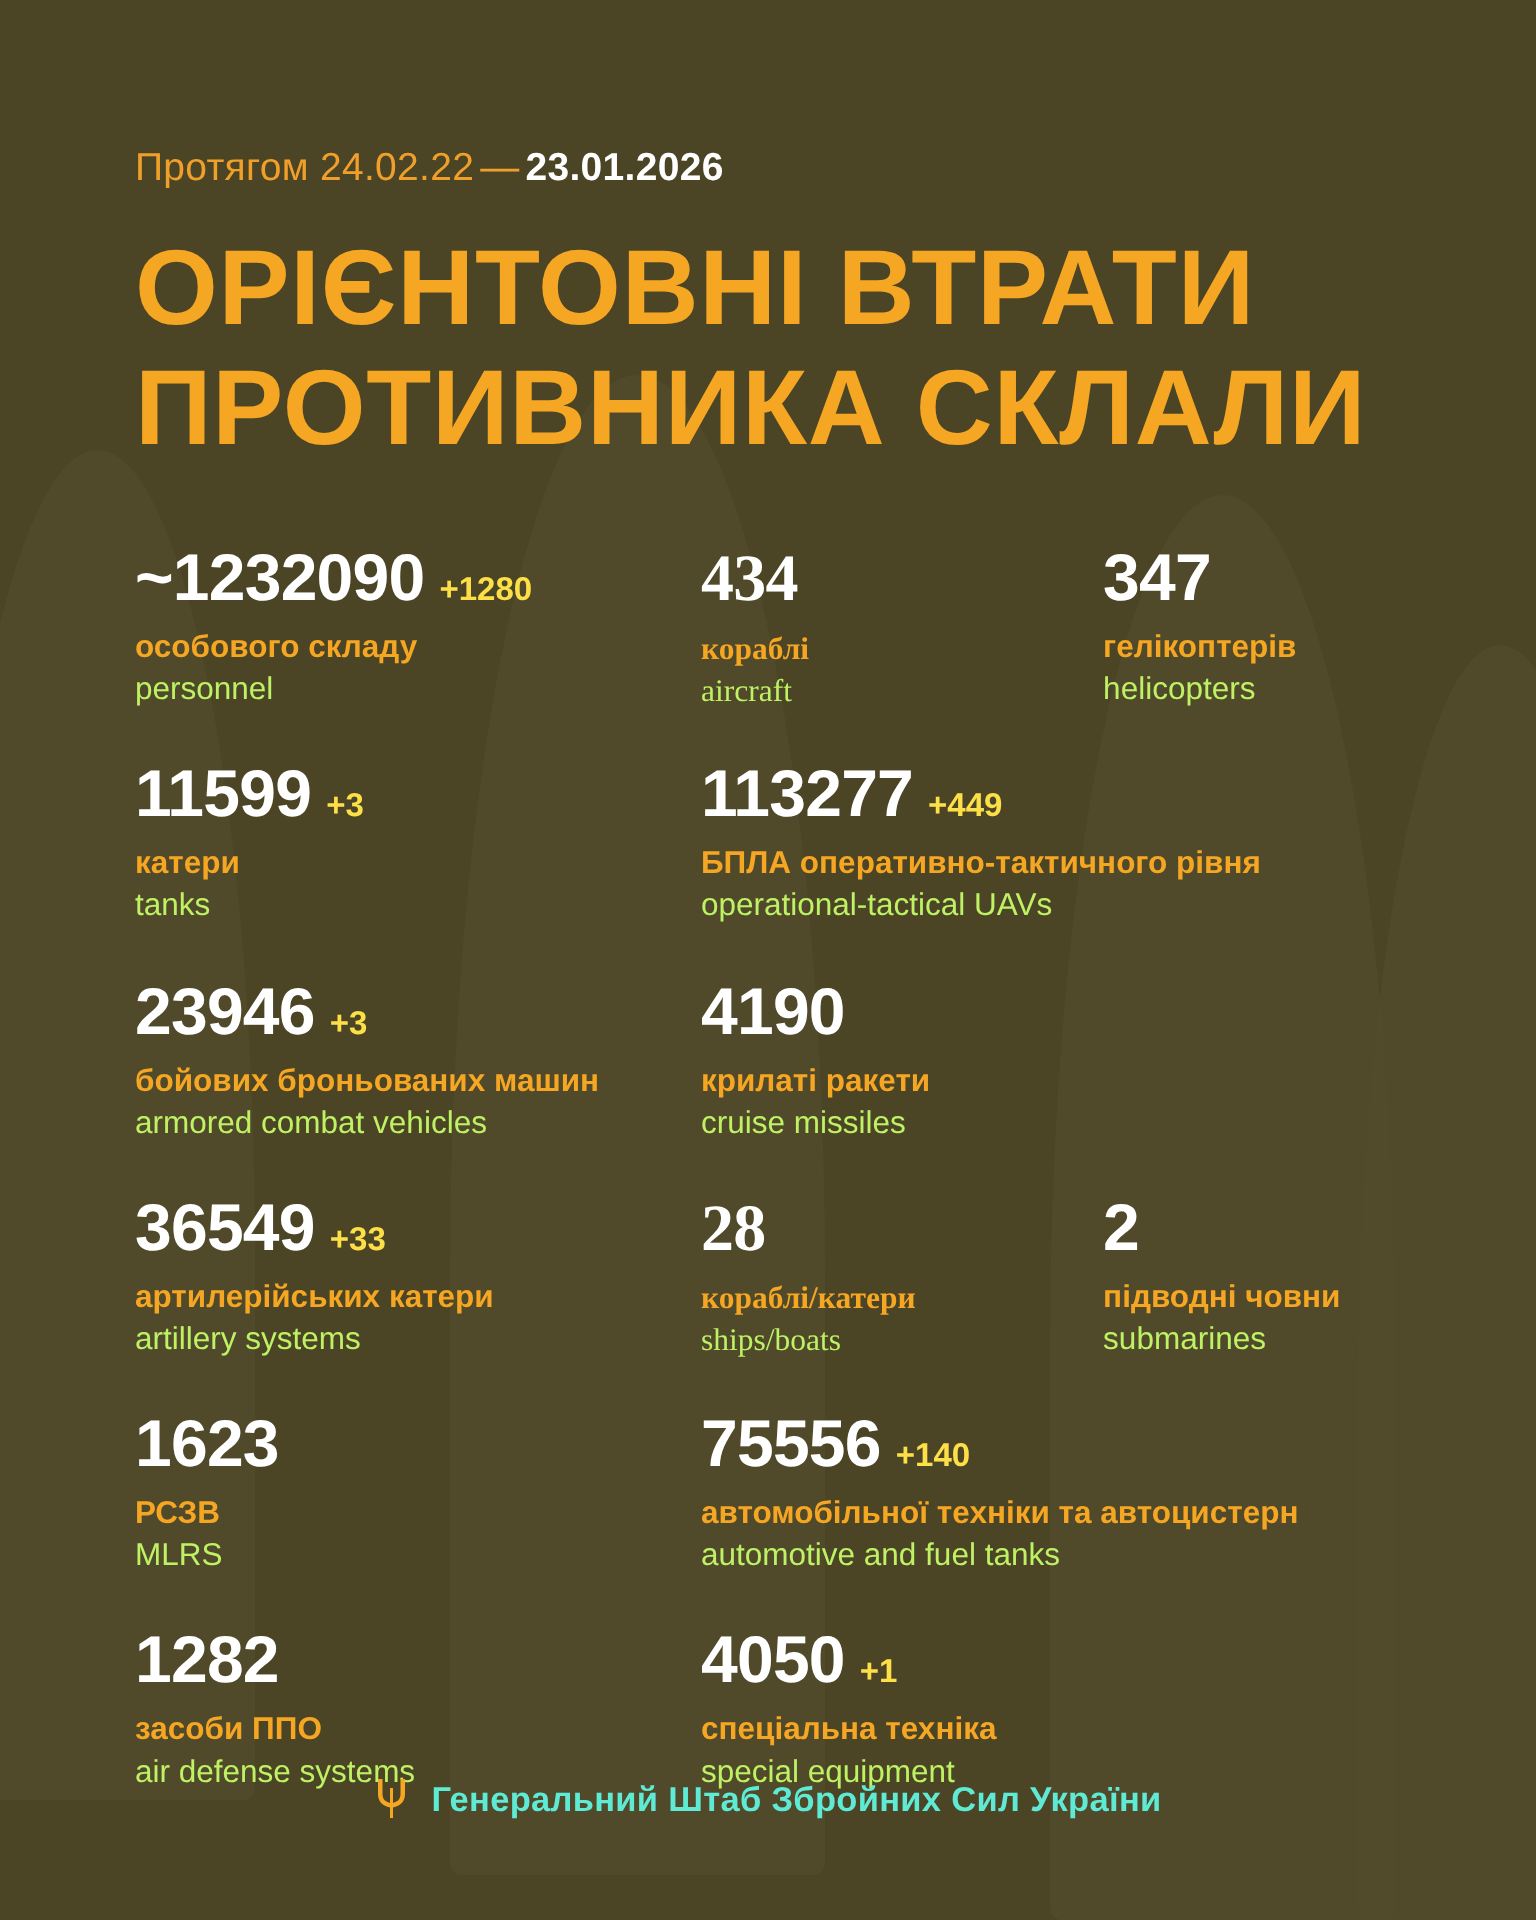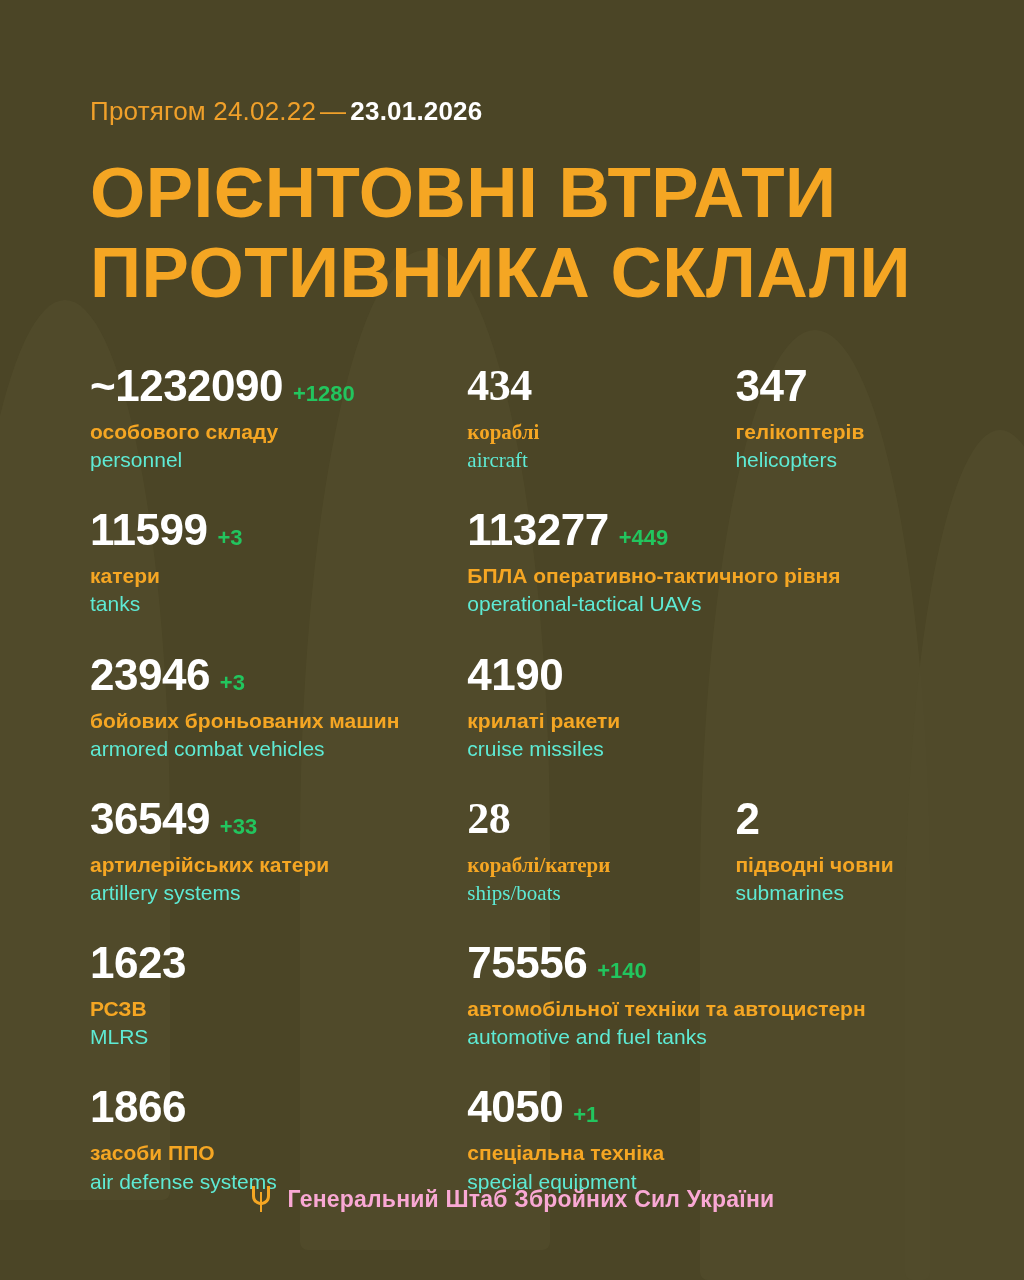--- a/index.html
+++ b/index.html
@@ -85,35 +85,35 @@
     gap: 10px;
   }
   .num {
     color: #ffffff;
     font-size: 44px;
     font-weight: 700;
     line-height: 1;
     letter-spacing: -0.5px;
   }
   .delta {
-    color: #22c55e;
+    color: #fde047;
     font-size: 22px;
     font-weight: 700;
     line-height: 1;
   }
   .label-ua {
     margin-top: 12px;
     color: #f5a623;
     font-size: 21px;
     font-weight: 700;
     line-height: 1.15;
   }
   .label-en {
     margin-top: 4px;
-    color: #5eead4;
+    color: #bef264;
     font-size: 21px;
     font-weight: 400;
     line-height: 1.15;
   }
 
   .footer {
     position: absolute;
     left: 0;
     right: 0;
     bottom: 66px;
@@ -122,21 +122,21 @@
     justify-content: center;
     gap: 16px;
     z-index: 3;
   }
   .trident {
     width: 22px;
     height: 30px;
     display: inline-block;
   }
   .footer-text {
-    color: #f9a8d4;
+    color: #5eead4;
     font-size: 23px;
     font-weight: 700;
     letter-spacing: 0.2px;
     text-align: center;
   }
 </style>
 </head>
 <body>
 
 <div class="page">
@@ -291,21 +291,21 @@
             <div class="label-ua">автомобільної техніки та автоцистерн</div>
             <div class="label-en">automotive and fuel tanks</div>
           </div>
         </div>
       </div>
 
       <div class="row">
         <div class="col col-a">
           <div class="item">
             <div class="numline">
-              <span class="num">1866</span>
+              <span class="num">1282</span>
               <span class="delta"></span>
             </div>
             <div class="label-ua">засоби ППО</div>
             <div class="label-en">air defense systems</div>
           </div>
         </div>
         <div class="col col-wide">
           <div class="item">
             <div class="numline">
               <span class="num">4050</span>

